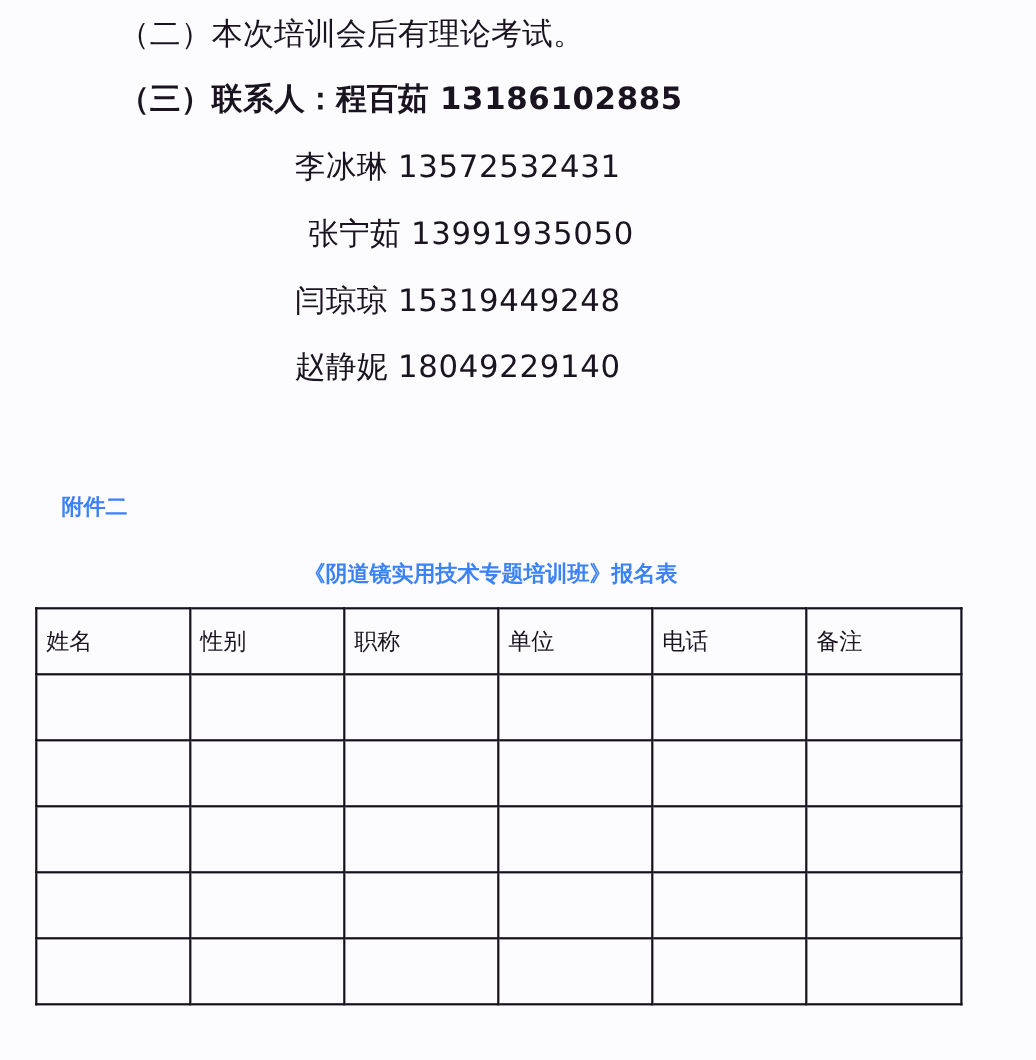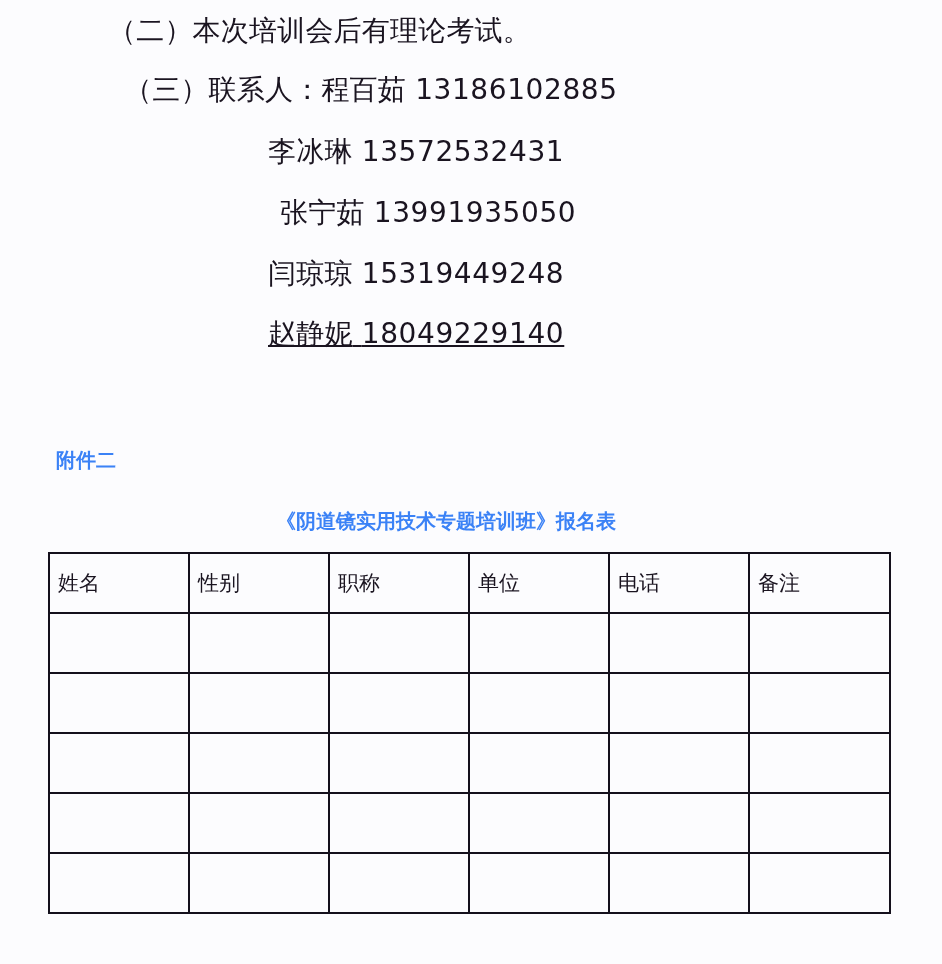--- a/index.html
+++ b/index.html
@@ -26,21 +26,21 @@
     .bold {
       position: absolute;
       font-size: 20px;
       line-height: 26px;
       font-weight: bold;
       white-space: nowrap;
       color: #3b82f6;
     }
     table.form {
       position: absolute;
-      left: 48px;
+      left: 32px;
       top: 552px;
       width: 841px;
       border-collapse: collapse;
       table-layout: fixed;
     }
     table.form td, table.form th {
       border: 2px solid #14101c;
       height: 58px;
       padding: 0 0 0 8px;
       text-align: left;
@@ -51,41 +51,41 @@
     }
     table.form th span { display: inline-block; margin-top: 16px; }
   </style>
 </head>
 <body>
 
 <div class="line" style="left:108px; top:18px;">
   <span>（二）本次培训会后有理论考试。</span>
 </div>
 
-<div class="line" style="left:124px; top:77px;">
+<div class="line" style="left:108px; top:77px;font-weight:bold;">
   <span>（三）联系人：</span><span>程百茹</span>
   <span class="num">13186102885</span>
 </div>
 
 <div class="line" style="left:268px; top:139px;">
   <span>李冰琳</span>
   <span class="num">13572532431</span>
 </div>
 
 <div class="line" style="left:280px; top:200px;">
   <span>张宁茹</span>
   <span class="num">13991935050</span>
 </div>
 
 <div class="line" style="left:268px; top:261px;">
   <span>闫琼琼</span>
   <span class="num">15319449248</span>
 </div>
 
-<div class="line" style="left:268px; top:321px;text-decoration:underline;">
+<div class="line" style="left:268px; top:321px;">
   <span>赵静妮</span>
   <span class="num">18049229140</span>
 </div>
 
 <div class="bold" style="left:56px; top:447px;">附件二</div>
 
 <div class="bold" style="left:276px; top:508px;">《阴道镜实用技术专题培训班》报名表</div>
 
 <table class="form">
   <colgroup>

